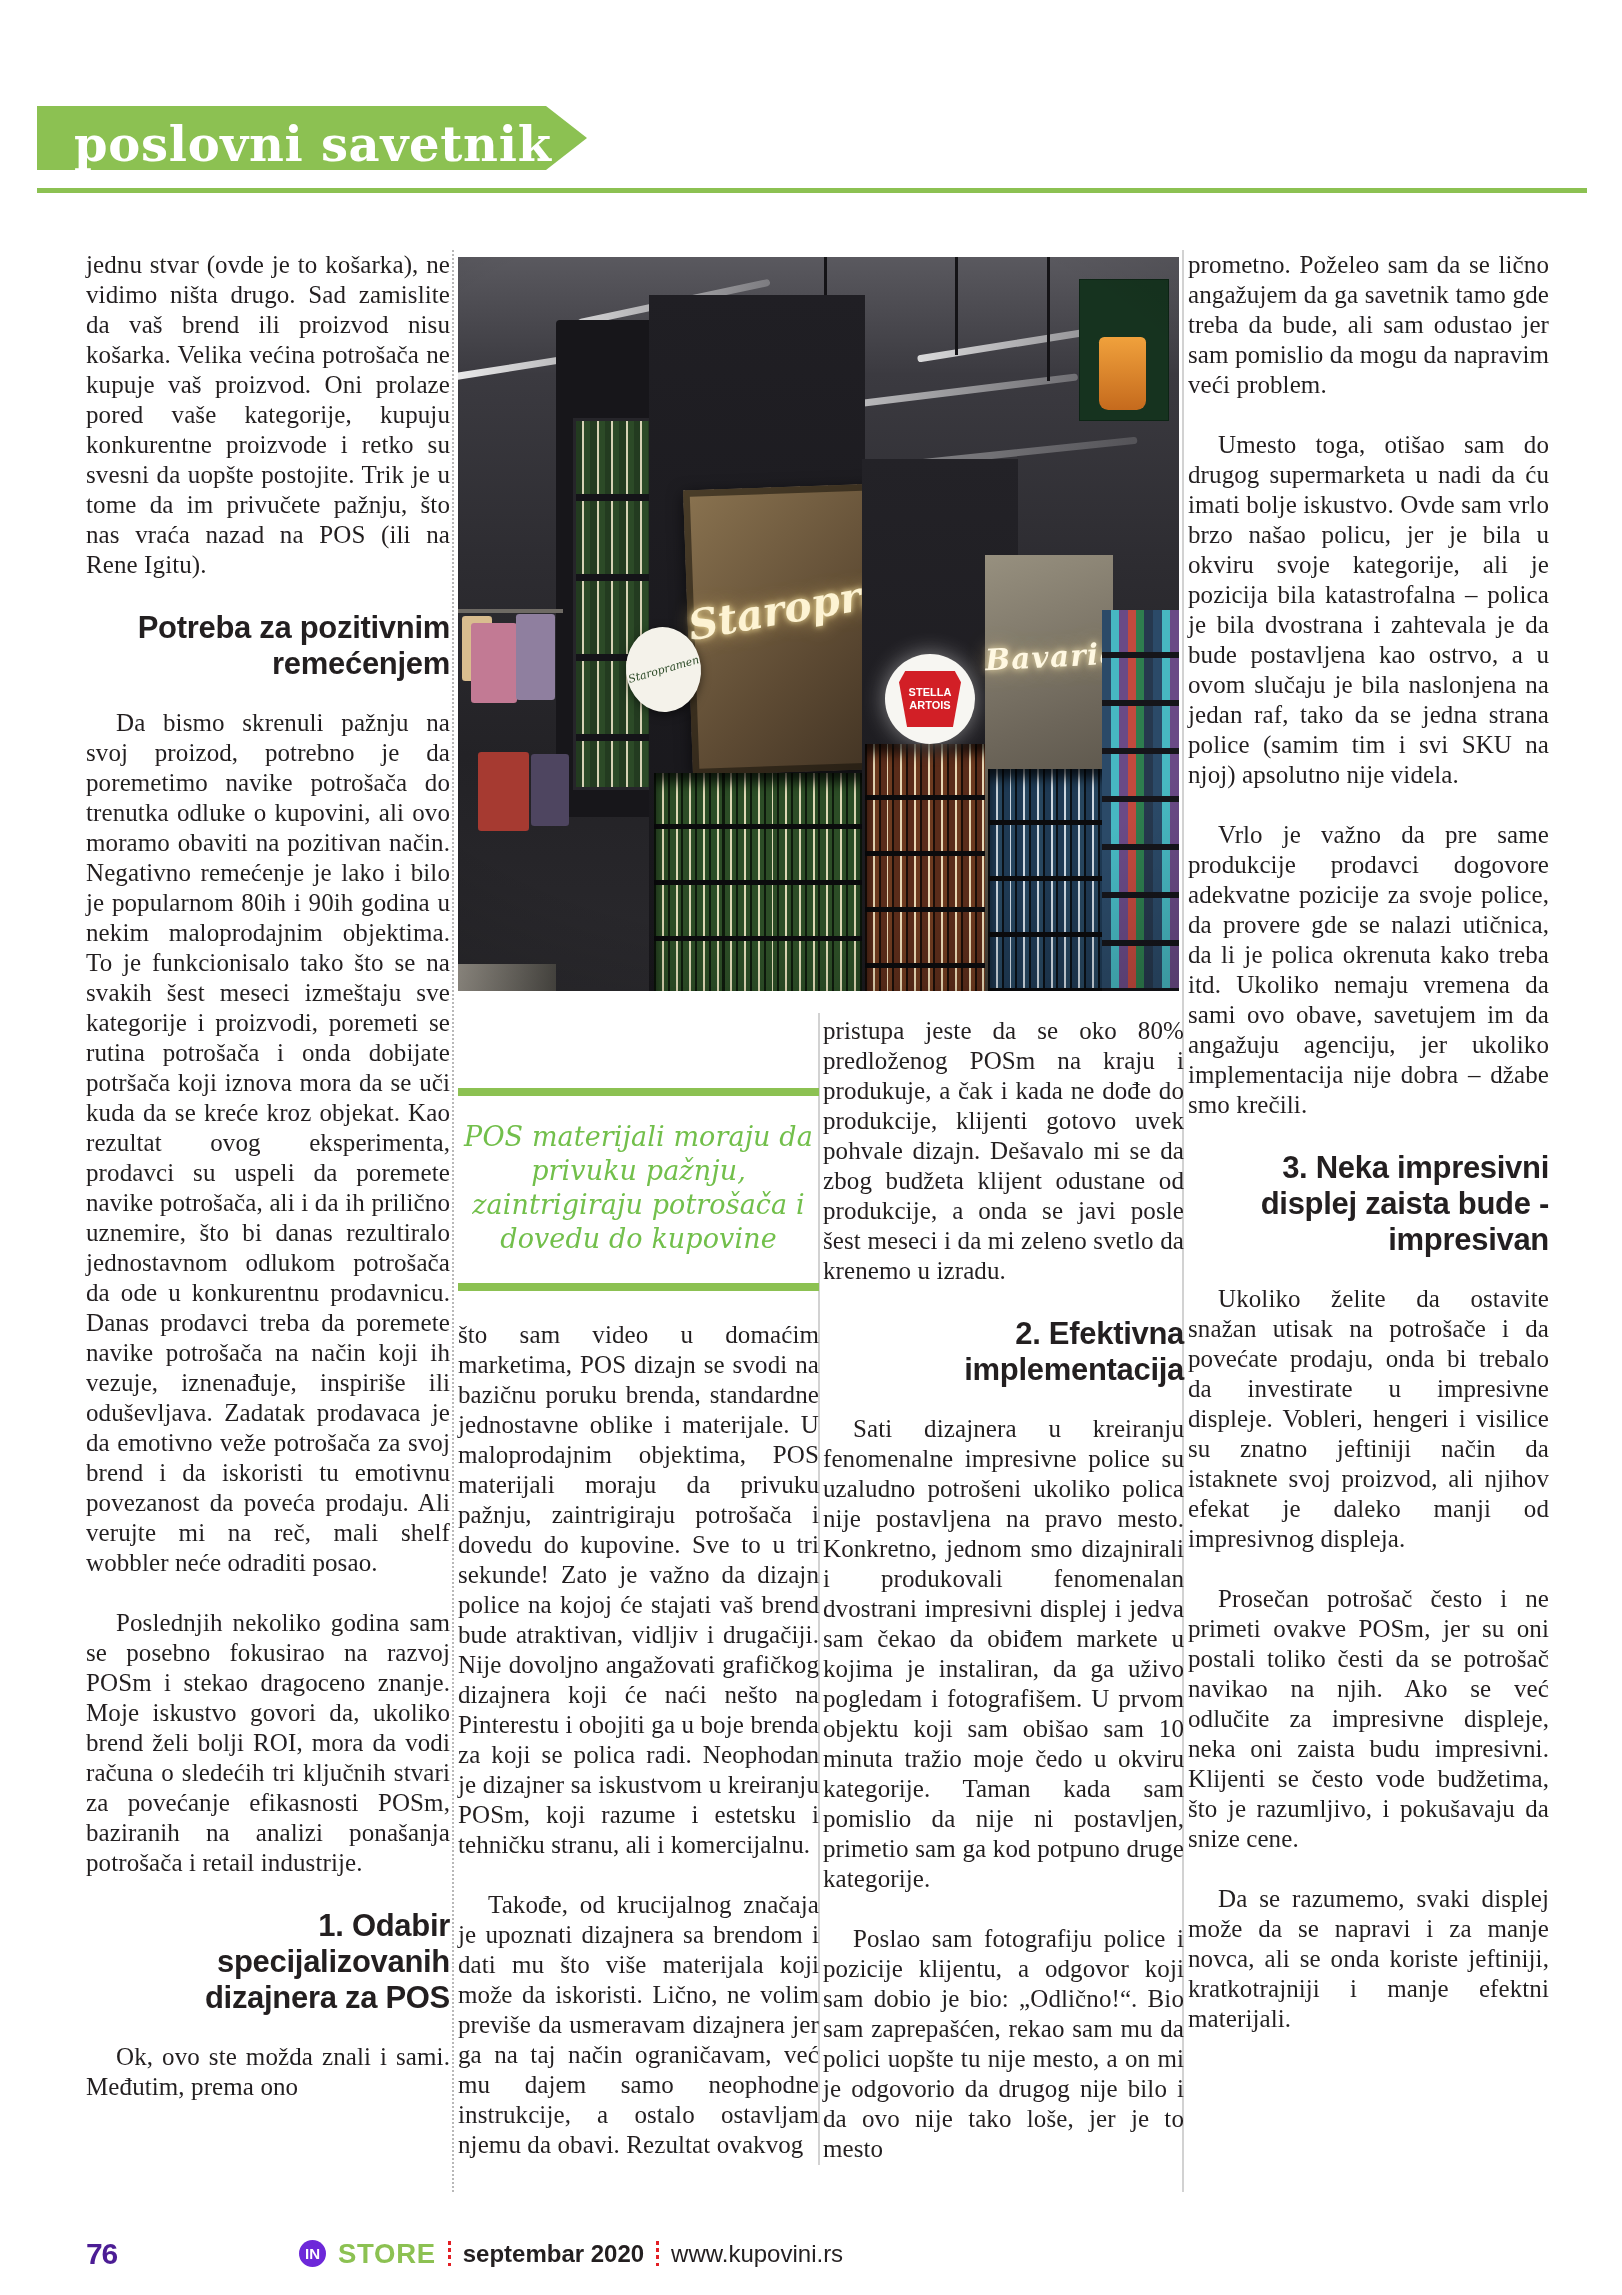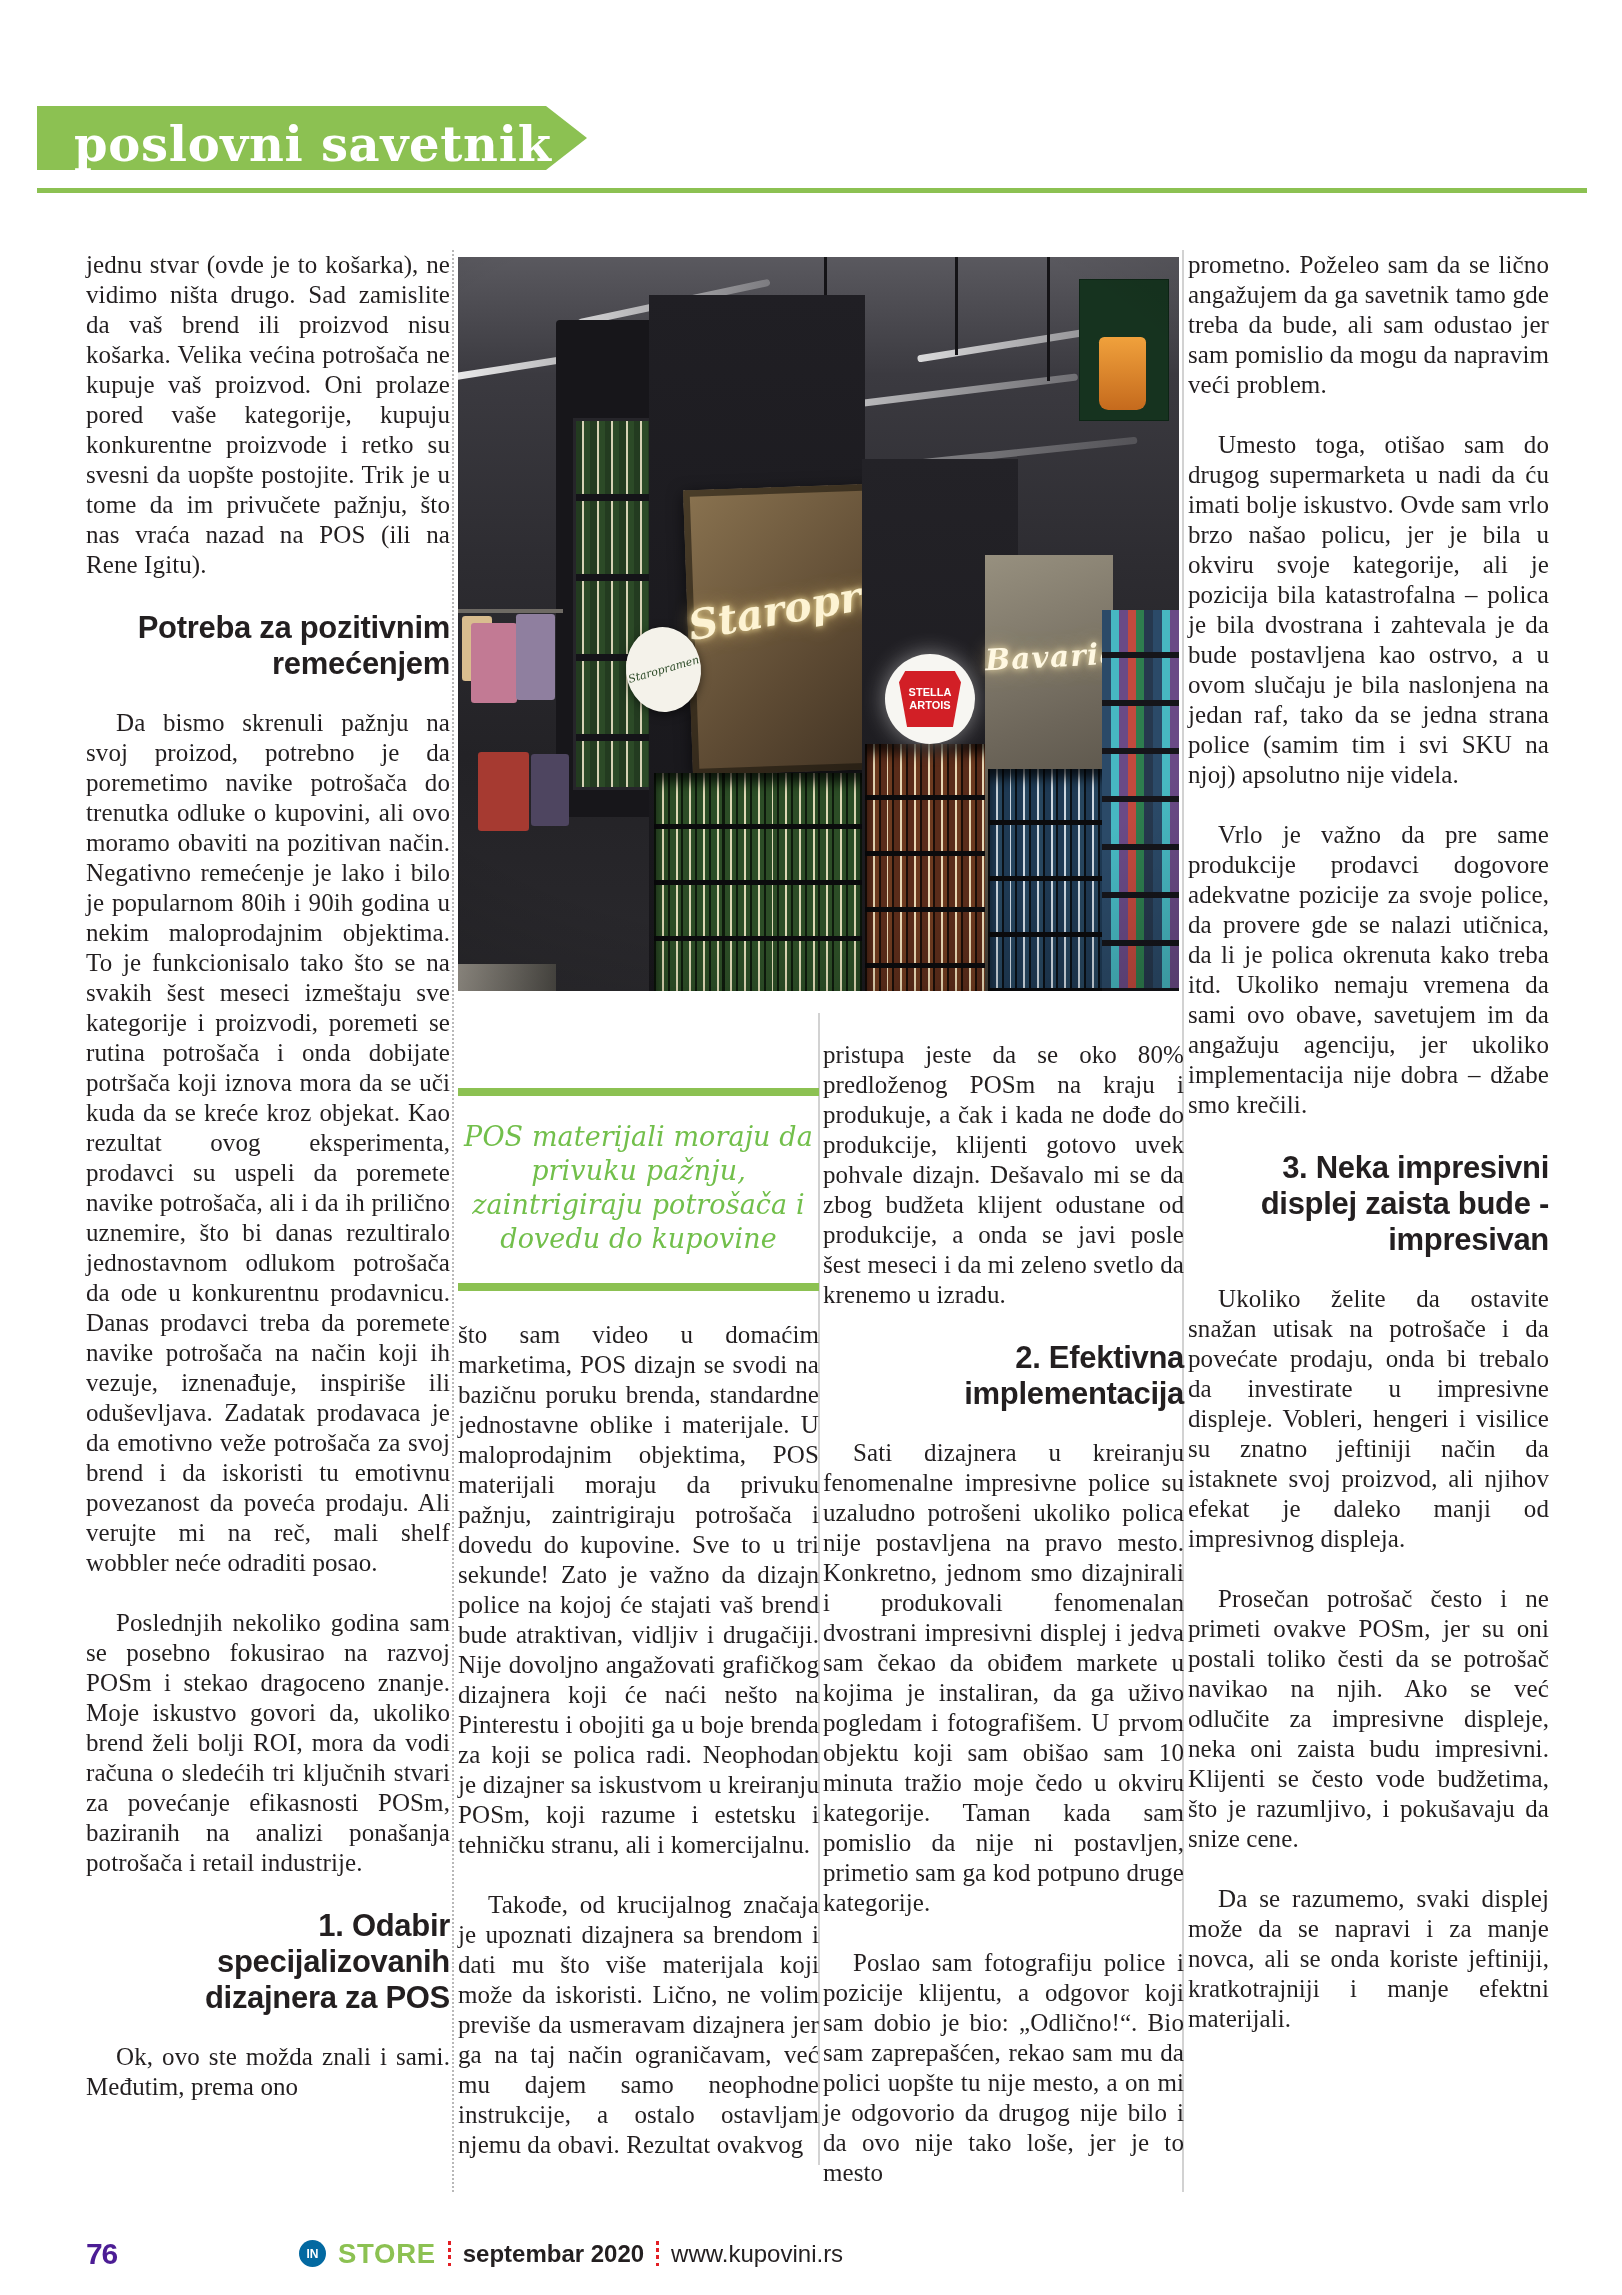--- a/index.html
+++ b/index.html
@@ -96,22 +96,22 @@
   .floor{position:absolute;left:0;bottom:0;width:98px;height:27.5px;
        background:linear-gradient(90deg,#9a958c,#4a4843);}
   .vig{position:absolute;inset:0;pointer-events:none;
        background:radial-gradient(120% 90% at 45% 42%,rgba(0,0,0,0) 55%,rgba(0,0,0,.35) 100%);}
 
   
   .footer{position:absolute;left:86px;top:2234px;width:1450px;height:39px;display:flex;
           align-items:center;font-family:"Liberation Sans",sans-serif;}
   .page-num{font-size:30px;font-weight:700;letter-spacing:-1.3px;color:#4c1d95;}
   .logo-group{display:flex;align-items:center;margin-left:182px;gap:11.8px;}
-  .in-circle{width:27.5px;height:27.5px;border-radius:50%;background:#0369a1;color:#fff;
-          display:flex;align-items:center;justify-content:center;font-weight:700;font-size:12px;}
+  .in-circle{width:27.5px;height:27.5px;border-radius:50%;background:#6d28d9;color:#fff;
+          display:flex;align-items:center;justify-content:center;font-weight:700;font-size:15px;}
   .store{color:#8cc152;font-weight:700;font-size:27.5px;letter-spacing:0.7px;}
   .red-dots{width:3.3px;height:25px;background:repeating-linear-gradient(180deg,#e31e24 0 3.9px,rgba(0,0,0,0) 3.9px 7.2px);}
   .issue{font-weight:700;font-size:24px;color:#231f20;}
   .website{font-weight:400;font-size:24px;color:#231f20;}
 </style>
 </head>
 <body>
 
 <div id="page">
 
@@ -185,21 +185,21 @@
     <div class="heading">1. Odabir specijalizovanih dizajnera za POS</div>
     <p class="indent">Ok, ovo ste možda znali i sami. Međutim, prema ono</p>
   </div>
 
   <div class="col" style="left:458px;top:1088px;width:361px;">
     <div class="quote">POS materijali moraju da privuku pažnju, zaintrigiraju potrošača i dovedu do kupovine</div>
     <p>što sam video u domaćim marketima, POS dizajn se svodi na bazičnu poruku brenda, standardne jednostavne oblike i materijale. U maloprodajnim objektima, POS materijali moraju da privuku pažnju, zaintrigiraju potrošača i dovedu do kupovine. Sve to u tri sekunde! Zato je važno da dizajn police na kojoj će stajati vaš brend bude atraktivan, vidljiv i drugačiji. Nije dovoljno angažovati grafičkog dizajnera koji će naći nešto na Pinterestu i obojiti ga u boje brenda za koji se polica radi. Neophodan je dizajner sa iskustvom u kreiranju POSm, koji razume i estetsku i tehničku stranu, ali i komercijalnu.</p>
     <p class="indent">Takođe, od krucijalnog značaja je upoznati dizajnera sa brendom i dati mu što više materijala koji može da iskoristi. Lično, ne volim previše da usmeravam dizajnera jer ga na taj način ograničavam, već mu dajem samo neophodne instrukcije, a ostalo ostavljam njemu da obavi. Rezultat ovakvog</p>
   </div>
 
-  <div class="col" style="left:823px;top:1016px;width:361px;margin-top:24px;">
+  <div class="col" style="left:823px;top:1016px;width:361px;">
     <p>pristupa jeste da se oko 80% predloženog POSm na kraju i produkuje, a čak i kada ne dođe do produkcije, klijenti gotovo uvek pohvale dizajn. Dešavalo mi se da zbog budžeta klijent odustane od produkcije, a onda se javi posle šest meseci i da mi zeleno svetlo da krenemo u izradu.</p>
     <div class="heading">2. Efektivna implementacija</div>
     <p class="indent">Sati dizajnera u kreiranju fenomenalne impresivne police su uzaludno potrošeni ukoliko polica nije postavljena na pravo mesto. Konkretno, jednom smo dizajnirali i produkovali fenomenalan dvostrani impresivni displej i jedva sam čekao da obiđem markete u kojima je instaliran, da ga uživo pogledam i fotografišem. U prvom objektu koji sam obišao sam 10 minuta tražio moje čedo u okviru kategorije. Taman kada sam pomislio da nije ni postavljen, primetio sam ga kod potpuno druge kategorije.</p>
     <p class="indent">Poslao sam fotografiju police i pozicije klijentu, a odgovor koji sam dobio je bio: „Odlično!“. Bio sam zaprepašćen, rekao sam mu da polici uopšte tu nije mesto, a on mi je odgovorio da drugog nije bilo i da ovo nije tako loše, jer je to mesto</p>
   </div>
 
   <div class="col" style="left:1188px;top:250px;width:361px;">
     <p>prometno. Poželeo sam da se lično angažujem da ga savetnik tamo gde treba da bude, ali sam odustao jer sam pomislio da mogu da napravim veći problem.</p>
     <p class="indent">Umesto toga, otišao sam do drugog supermarketa u nadi da ću imati bolje iskustvo. Ovde sam vrlo brzo našao policu, jer je bila u okviru svoje kategorije, ali je pozicija bila katastrofalna – polica je bila dvostrana i zahtevala je da bude postavljena kao ostrvo, a u ovom slučaju je bila naslonjena na jedan raf, tako da se jedna strana police (samim tim i svi SKU na njoj) apsolutno nije videla.</p>
     <p class="indent">Vrlo je važno da pre same produkcije prodavci dogovore adekvatne pozicije za svoje police, da provere gde se nalazi utičnica, da li je polica okrenuta kako treba itd. Ukoliko nemaju vremena da sami ovo obave, savetujem im da angažuju agenciju, jer ukoliko implementacija nije dobra – džabe smo krečili.</p>

